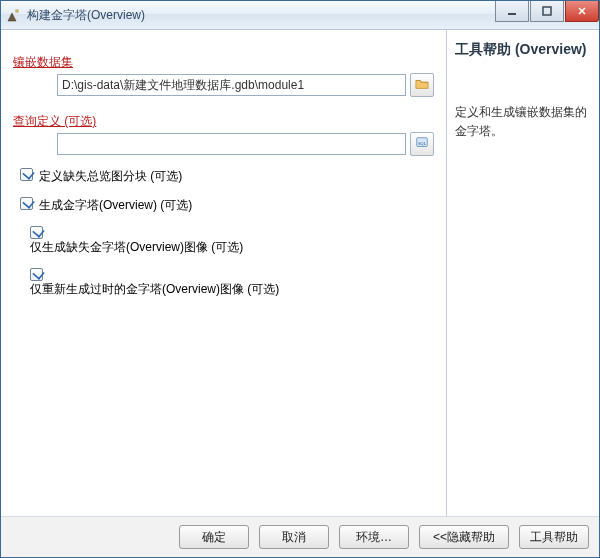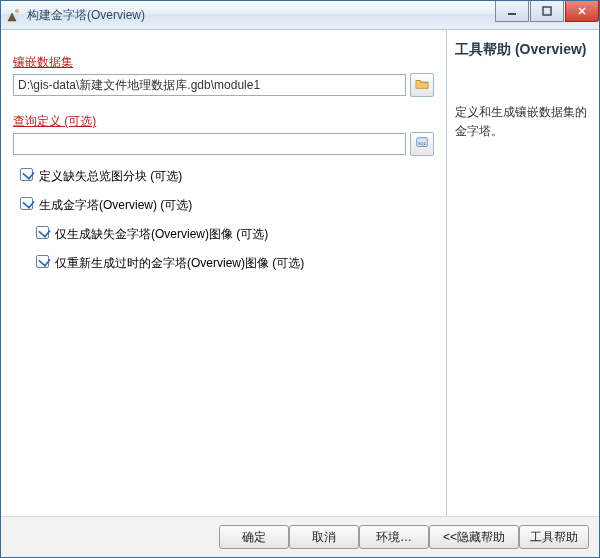--- a/index.html
+++ b/index.html
@@ -105,20 +105,21 @@
   .field-label {
     margin-top: 16px;
     margin-bottom: 2px;
     color: #b91c1c;
     text-decoration: underline;
   }
   .input-row {
     display: flex;
     align-items: center;
     margin-bottom: 6px;
+    margin-left: 44px;
   }
   .text-input {
     flex: 1;
     height: 20px;
     border: 1px solid #9aaec3;
     padding: 0 4px;
     font-size: 12px;
     font-family: inherit;
     color: #333;
     background: #fff;
@@ -133,21 +134,22 @@
     border-radius: 2px;
   }
   .icon-btn svg { width: 14px; height: 14px; }
   .checkbox-row {
     margin: 12px 0 0 0;
     display: flex;
     align-items: flex-start;
     padding-left: 7px;
   }
   .checkbox-row.indented {
-    margin-left: 16px;
+    margin-left: 10px;
+    flex-direction: column;
   }
   .checkbox {
     appearance: none;
     width: 13px; height: 13px;
     border: 1px solid #6f8296;
     background: linear-gradient(to bottom,#fff,#eef2f6);
     margin: 0 6px 0 0;
     position: relative;
     border-radius: 2px;
   }
@@ -178,20 +180,21 @@
   }
   
   .button-bar {
     height: 40px;
     border-top: 1px solid #d6dde5;
     background: #f2f2f2;
     display: flex;
     align-items: center;
     justify-content: flex-end;
     padding: 0 10px;
+    gap: 10px;
   }
   .btn {
     min-width: 70px;
     height: 24px;
     border: 1px solid #9b9b9b;
     background: linear-gradient(to bottom, #fdfdfd, #e4e4e4);
     border-radius: 3px;
     font-size: 12px;
     font-family: inherit;
     padding: 0 10px;

